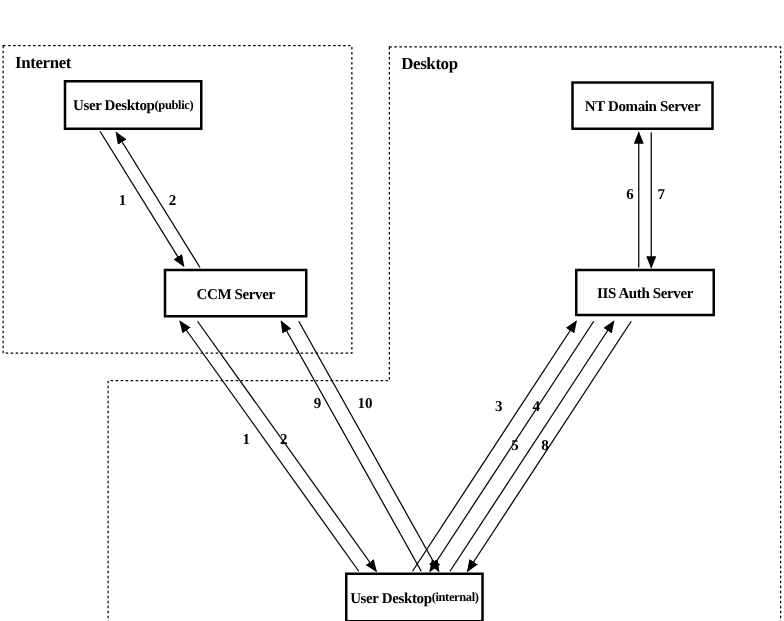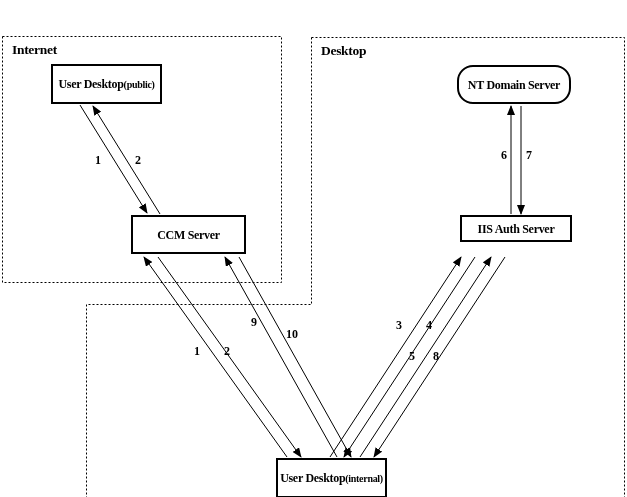--- a/index.html
+++ b/index.html
@@ -28,33 +28,33 @@
     position:absolute; font-size:13.5px; font-weight:bold;
     letter-spacing:-0.3px; z-index:2; white-space:nowrap;
   }
   .edge-label {
     position:absolute; width:22px; height:14px; text-align:center;
     font-size:12px; font-weight:bold; line-height:14px; z-index:2;
   }
   
   #n-ud-public   { left:51px;  top:30px;  width:111px; height:40px; }
   #n-ccm         { left:131px; top:181px; width:115px; height:39px; }
-  #n-nt-domain   { left:457px; top:31px;  width:114px; height:39px;border-radius:16px; }
-  #n-iis-auth    { left:460px; top:181px; width:112px; height:27px; }
+  #n-nt-domain   { left:457px; top:31px;  width:114px; height:39px; }
+  #n-iis-auth    { left:460px; top:181px; width:112px; height:38px; }
   #n-ud-internal { left:276px; top:424px; width:111px; height:40px; }
   
   #zl-internet { left:12px;  top:8px; }
   #zl-intranet { left:321px; top:9px; }
   
   #el-pub1 { left:87px;  top:119px; }
   #el-pub2 { left:127px; top:119px; }
   #el-int1 { left:186px; top:310px; }
   #el-int2 { left:216px; top:310px; }
   #el-9    { left:243px; top:281px; }
-  #el-10   { left:281px; top:293px; }
+  #el-10   { left:281px; top:281px; }
   #el-3    { left:388px; top:284px; }
   #el-4    { left:418px; top:284px; }
   #el-5    { left:401px; top:315px; }
   #el-8    { left:425px; top:315px; }
   #el-6    { left:493px; top:114px; }
   #el-7    { left:518px; top:114px; }
 </style>
 </head>
 <body>
 

